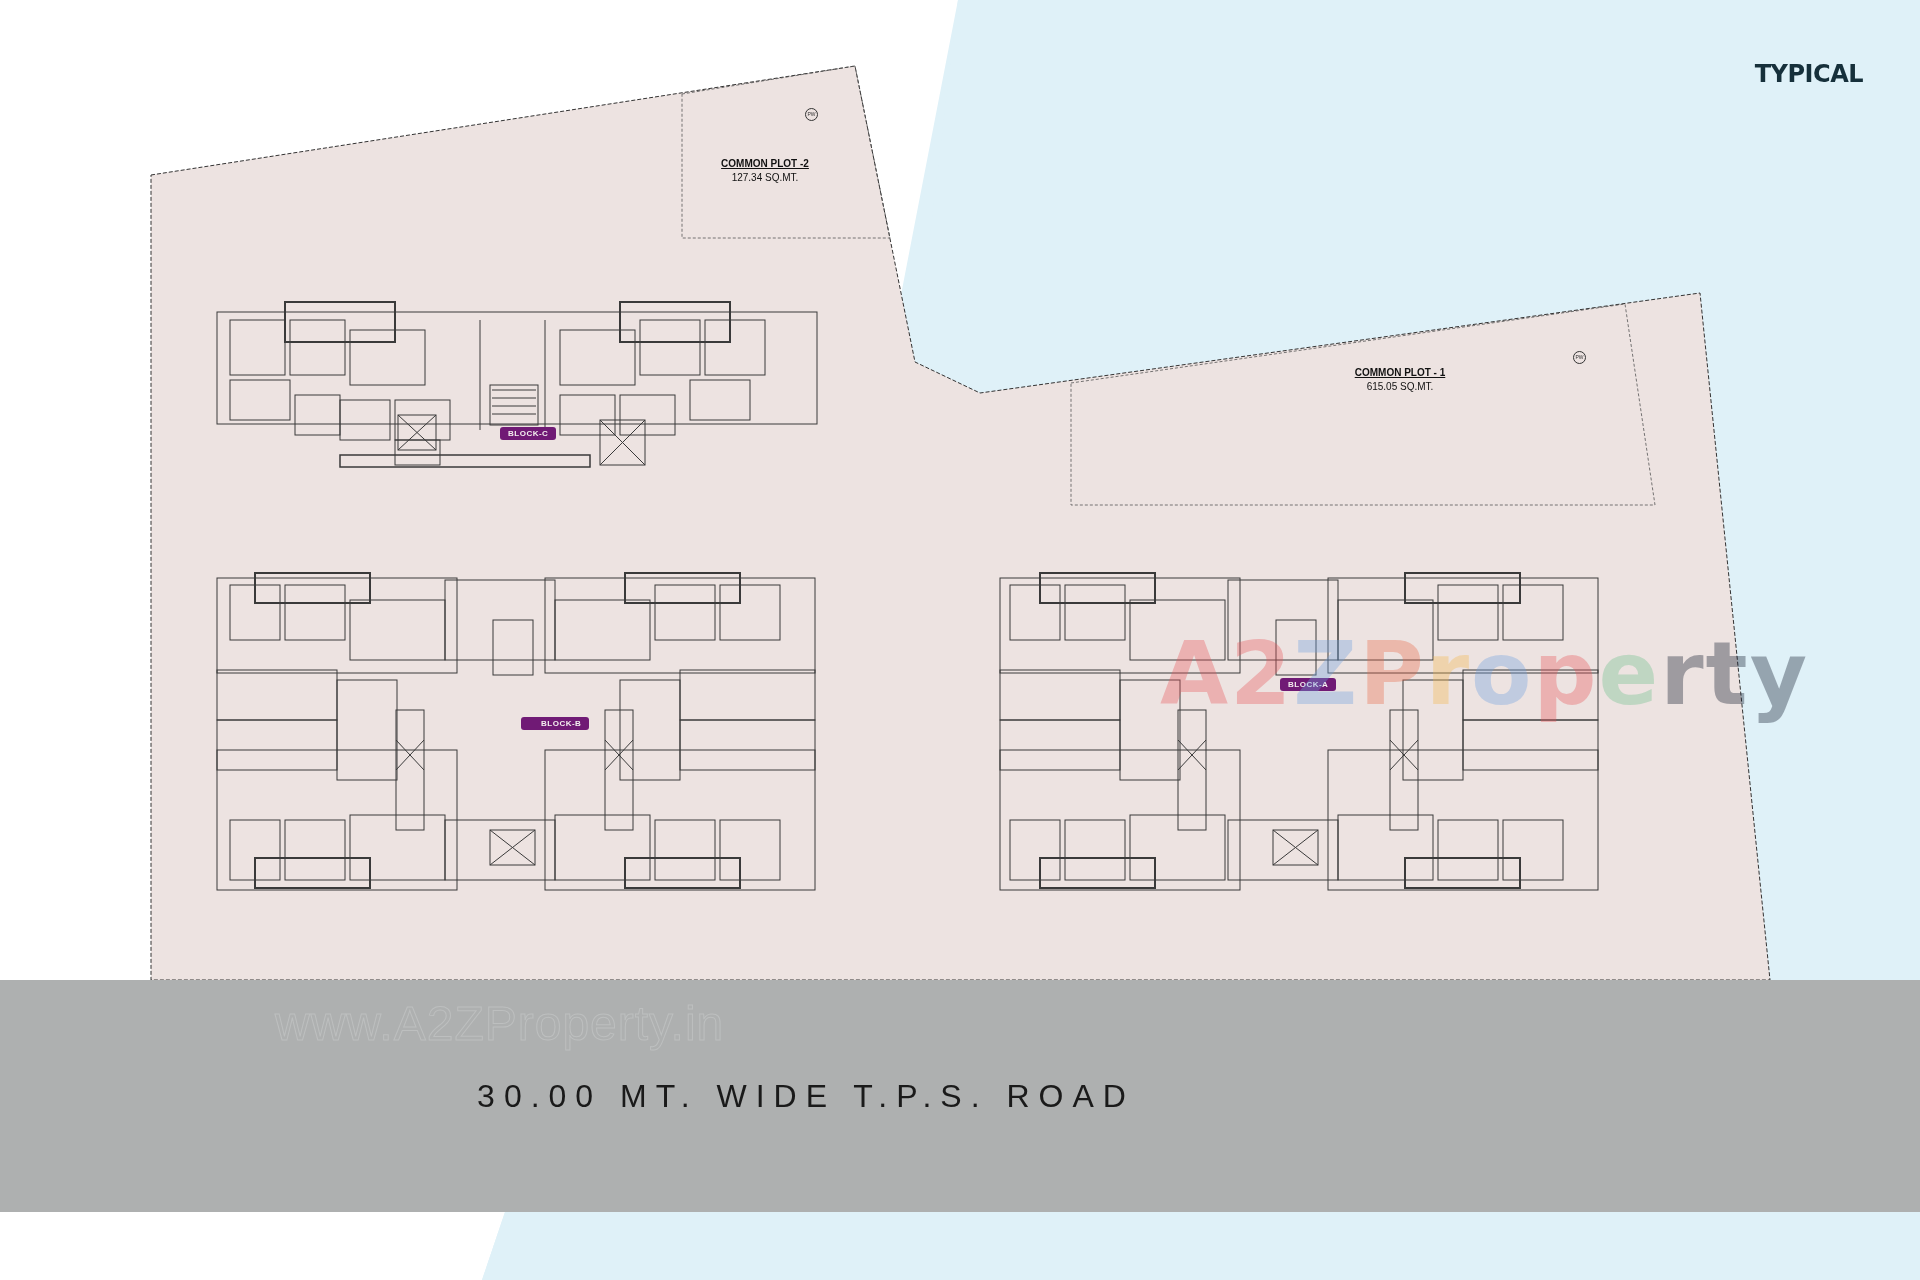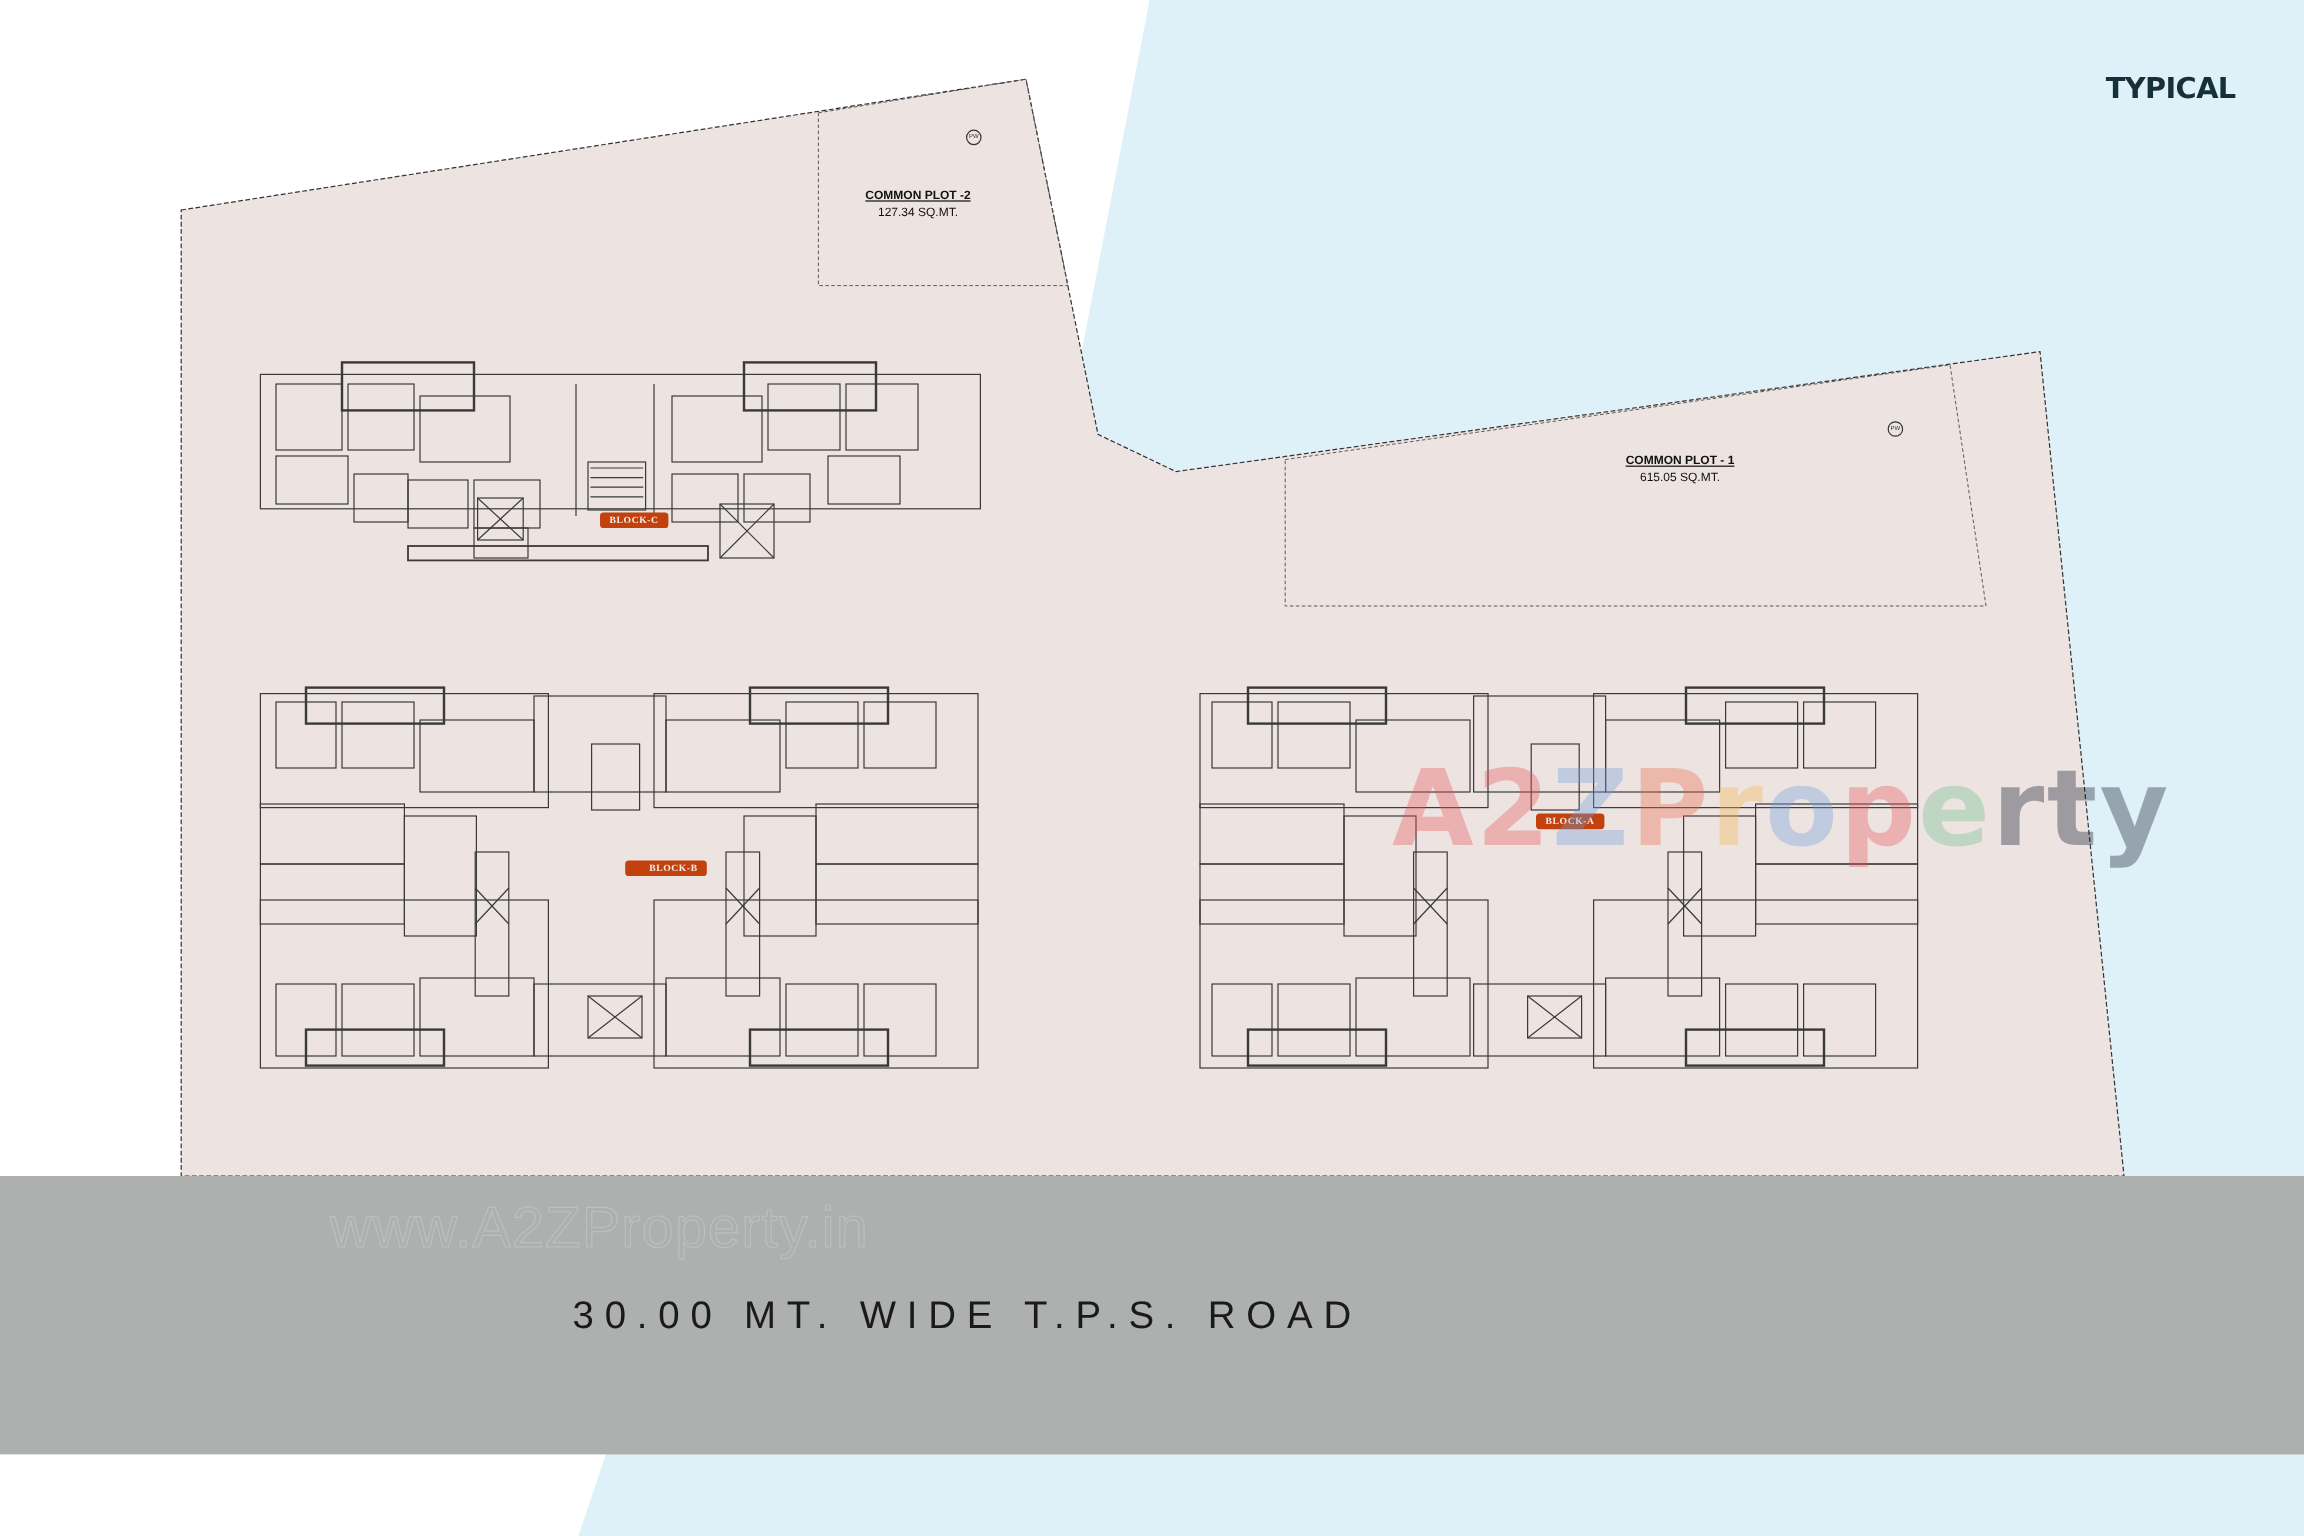--- a/index.html
+++ b/index.html
@@ -7,21 +7,21 @@
   .layer { position:absolute; left:0; top:0; width:1920px; height:1280px; }
   .title { position:absolute; right:57px; top:48px; text-align:right; color:#16303b; font-family:"DejaVu Sans", sans-serif; font-weight:bold; font-size:24px; line-height:52px; letter-spacing:-0.5px; }
   .road { position:absolute; left:0; top:980px; width:1920px; height:232px; background:#aeb0b0; }
   .road-label { position:absolute; left:0; width:1920px; top:1078px; text-align:center; font-family:"Liberation Sans", sans-serif; font-size:32px; letter-spacing:9px; color:#1a1a1a; padding-left:16px; }
   .road-label span { position:relative; left:-170px; }
   .watermark-road { position:absolute; left:275px; top:996px; font-family:"Liberation Sans", sans-serif; font-size:48px; color:transparent; -webkit-text-stroke:1px #bdbfbf; letter-spacing:1px; }
   .plot-label { position:absolute; text-align:center; color:#111; }
   .plot-label .name { font-weight:bold; font-size:10px; text-decoration:underline; display:block; }
   .plot-label .area { font-size:10px; display:block; margin-top:3px; }
   .pw { position:absolute; width:11px; height:11px; border:1px solid #333; border-radius:50%; font-size:5px; line-height:11px; text-align:center; color:#333; }
-  .block-tag { position:absolute; background:#c2410c; color:#f3eeee; font-weight:bold; font-size:8px; padding:2px 8px; border-radius:3px; letter-spacing:0.5px;font-family:Liberation Serif, serif; }
+  .block-tag { position:absolute; background:#701a75; color:#f3eeee; font-weight:bold; font-size:8px; padding:2px 8px; border-radius:3px; letter-spacing:0.5px; }
   .wm-a2z { position:absolute; left:1160px; top:622px; font-family:"DejaVu Sans", sans-serif; font-weight:bold; font-size:88px; letter-spacing:2px; opacity:0.35; }
   .wm-a2z .c1 { color:#e8555a; } .wm-a2z .c2 { color:#e8555a; } .wm-a2z .c3 { color:#6fa0e0; } .wm-a2z .c4 { color:#e86a4a; } .wm-a2z .c5 { color:#f3b84d; } .wm-a2z .c6 { color:#6fa0e0; } .wm-a2z .c7 { color:#e8555a; } .wm-a2z .c8 { color:#6cbf8a; } .wm-a2z .c9 { color:#0f172a; }
 </style>
 </head>
 <body>
 
 <svg class="layer" viewBox="0 0 1920 1280" xmlns="http://www.w3.org/2000/svg">
 
   <polygon points="958,0 1920,0 1920,1280 482,1280 505,1212 1770,1212 1770,980 915,362 900,300" fill="#dff1f8"></polygon>
   <polygon points="958,0 1920,0 1920,1280 482,1280 505,1212 915,362" fill="#dff1f8"></polygon>
@@ -152,21 +152,21 @@
 <div class="title">
   <div>TYPICAL</div>
 </div>
 
 <div class="plot-label" style="left:715px; top:158px; width:100px;">
   <span class="name">COMMON PLOT -2</span>
   <span class="area">127.34 SQ.MT.</span>
 </div>
 <div class="pw" style="left:805px; top:108px;">PW</div>
 
-<div class="plot-label" style="left:1345px; top:379px; width:110px;">
+<div class="plot-label" style="left:1345px; top:367px; width:110px;">
   <span class="name">COMMON PLOT - 1</span>
   <span class="area">615.05 SQ.MT.</span>
 </div>
 <div class="pw" style="left:1573px; top:351px;">PW</div>
 
 <div class="block-tag" style="left:500px; top:427px;">BLOCK-C</div>
 <div class="block-tag" style="left:521px; top:717px;padding-left:20px;">BLOCK-B</div>
 <div class="block-tag" style="left:1280px; top:678px;">BLOCK-A</div>
 
 <div class="wm-a2z">

